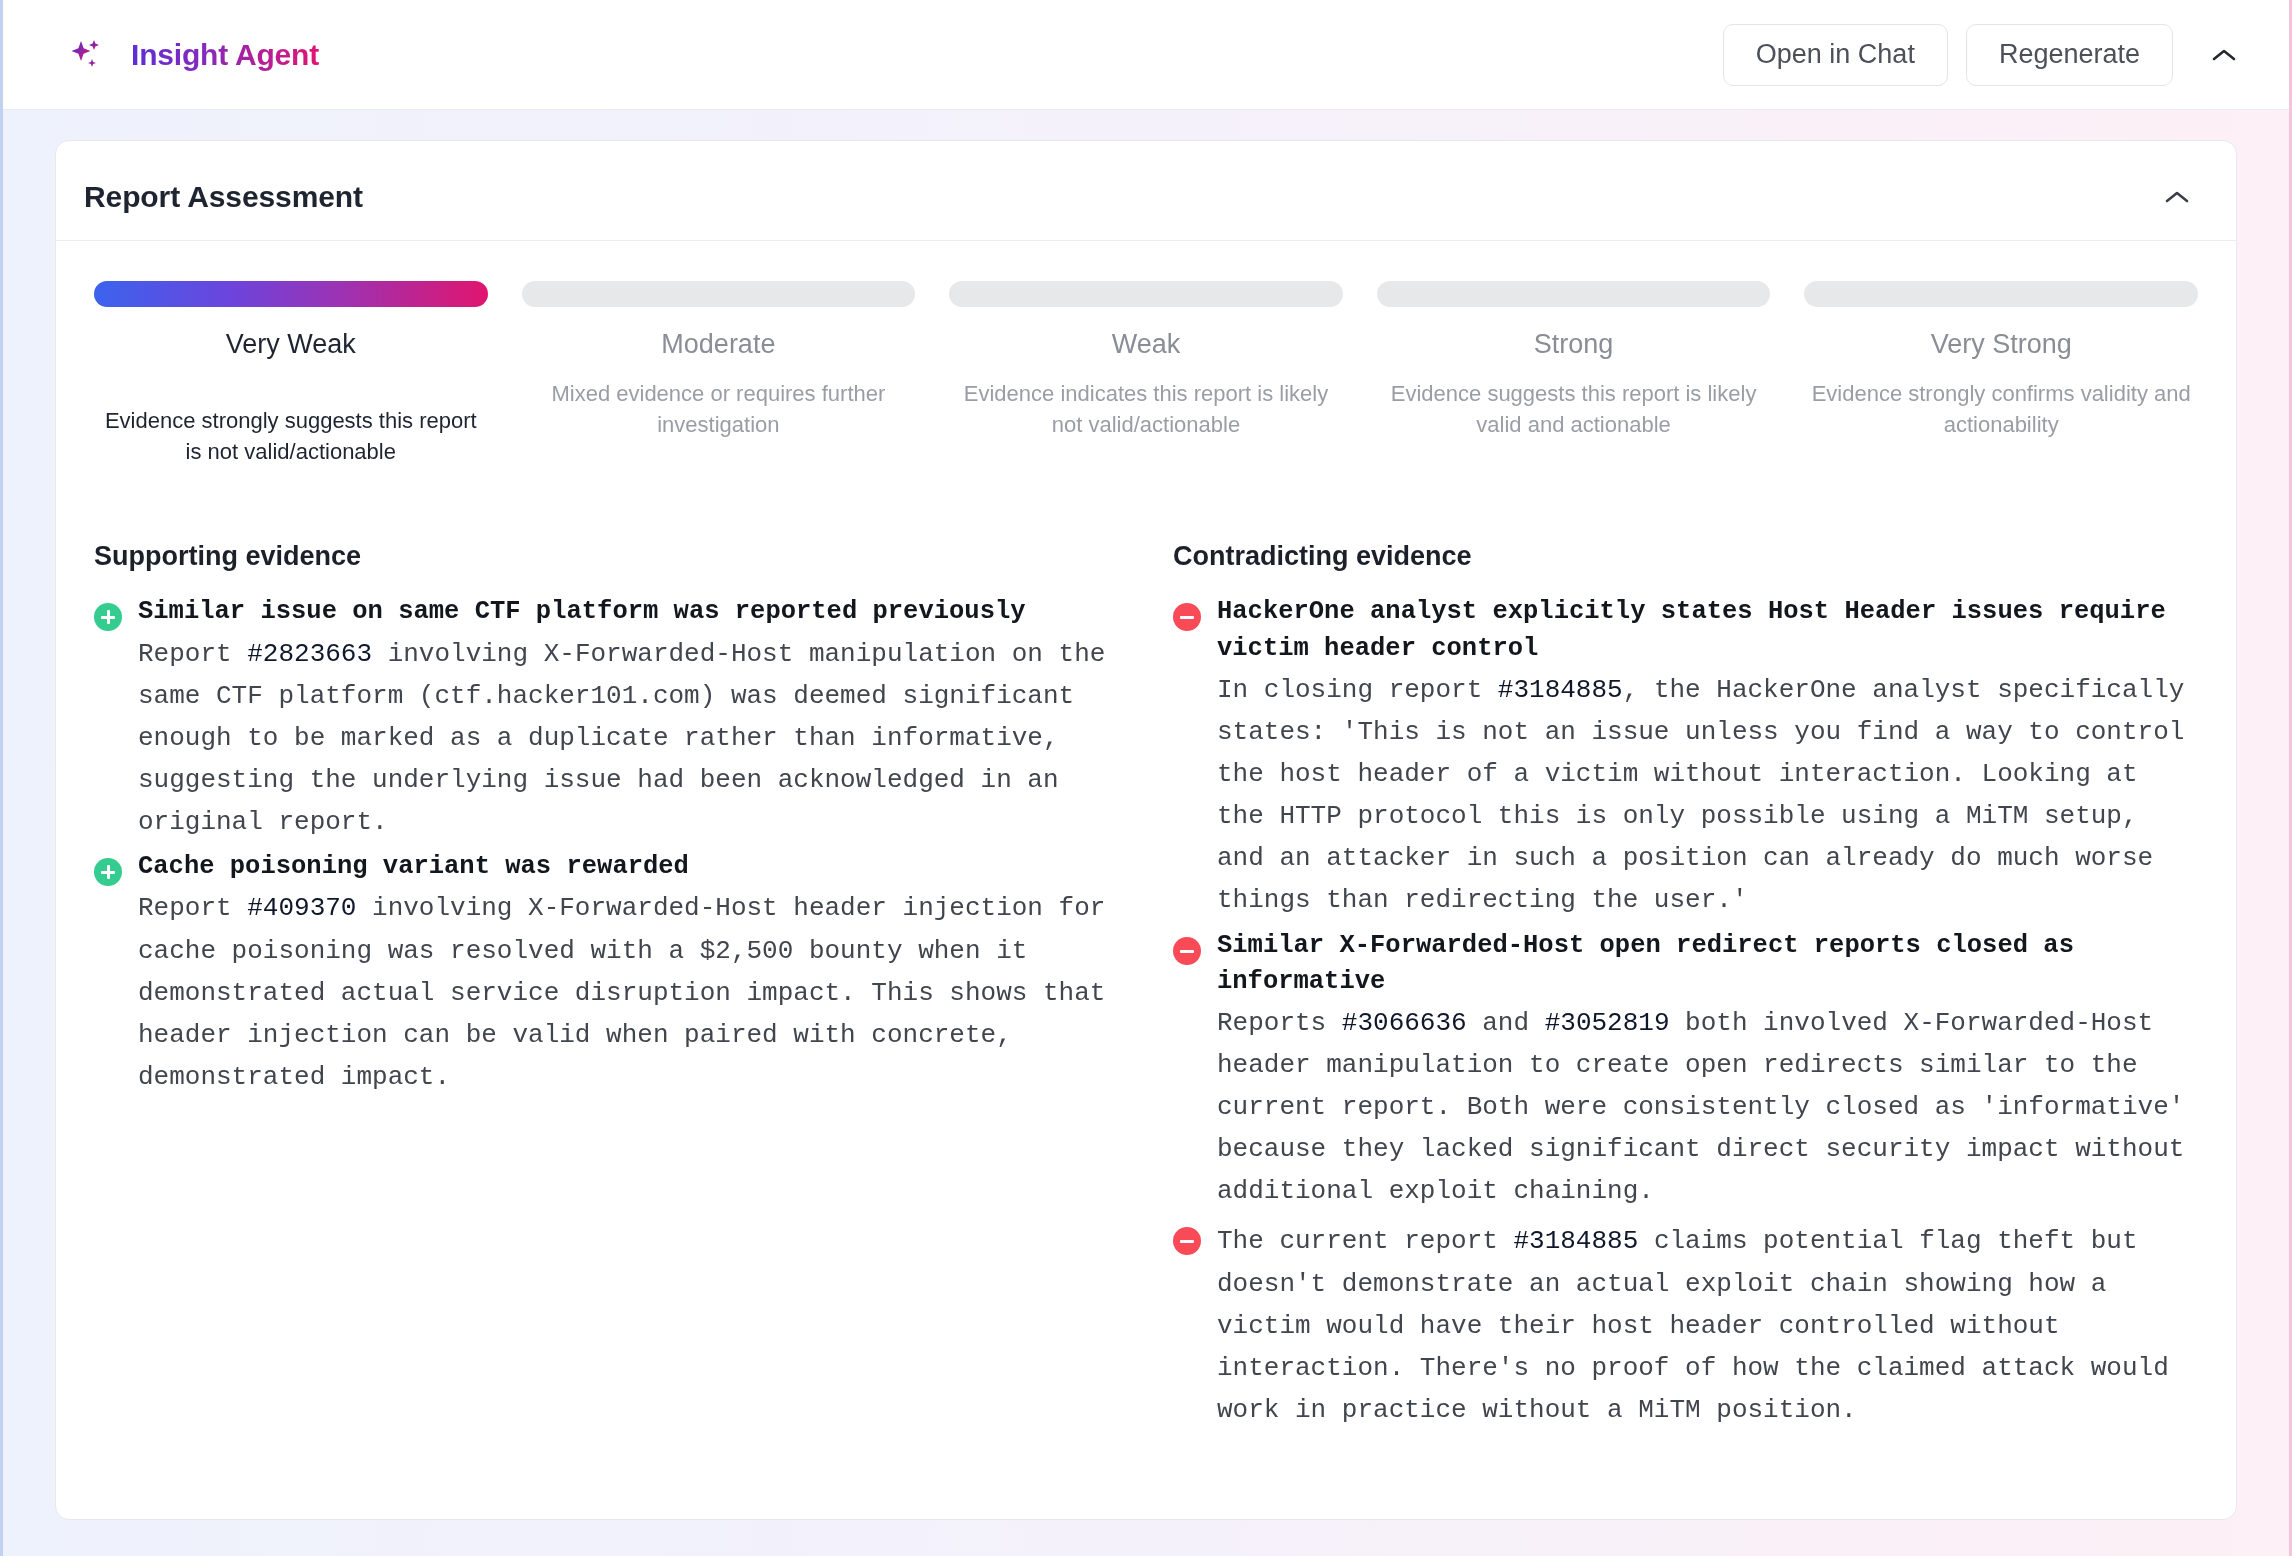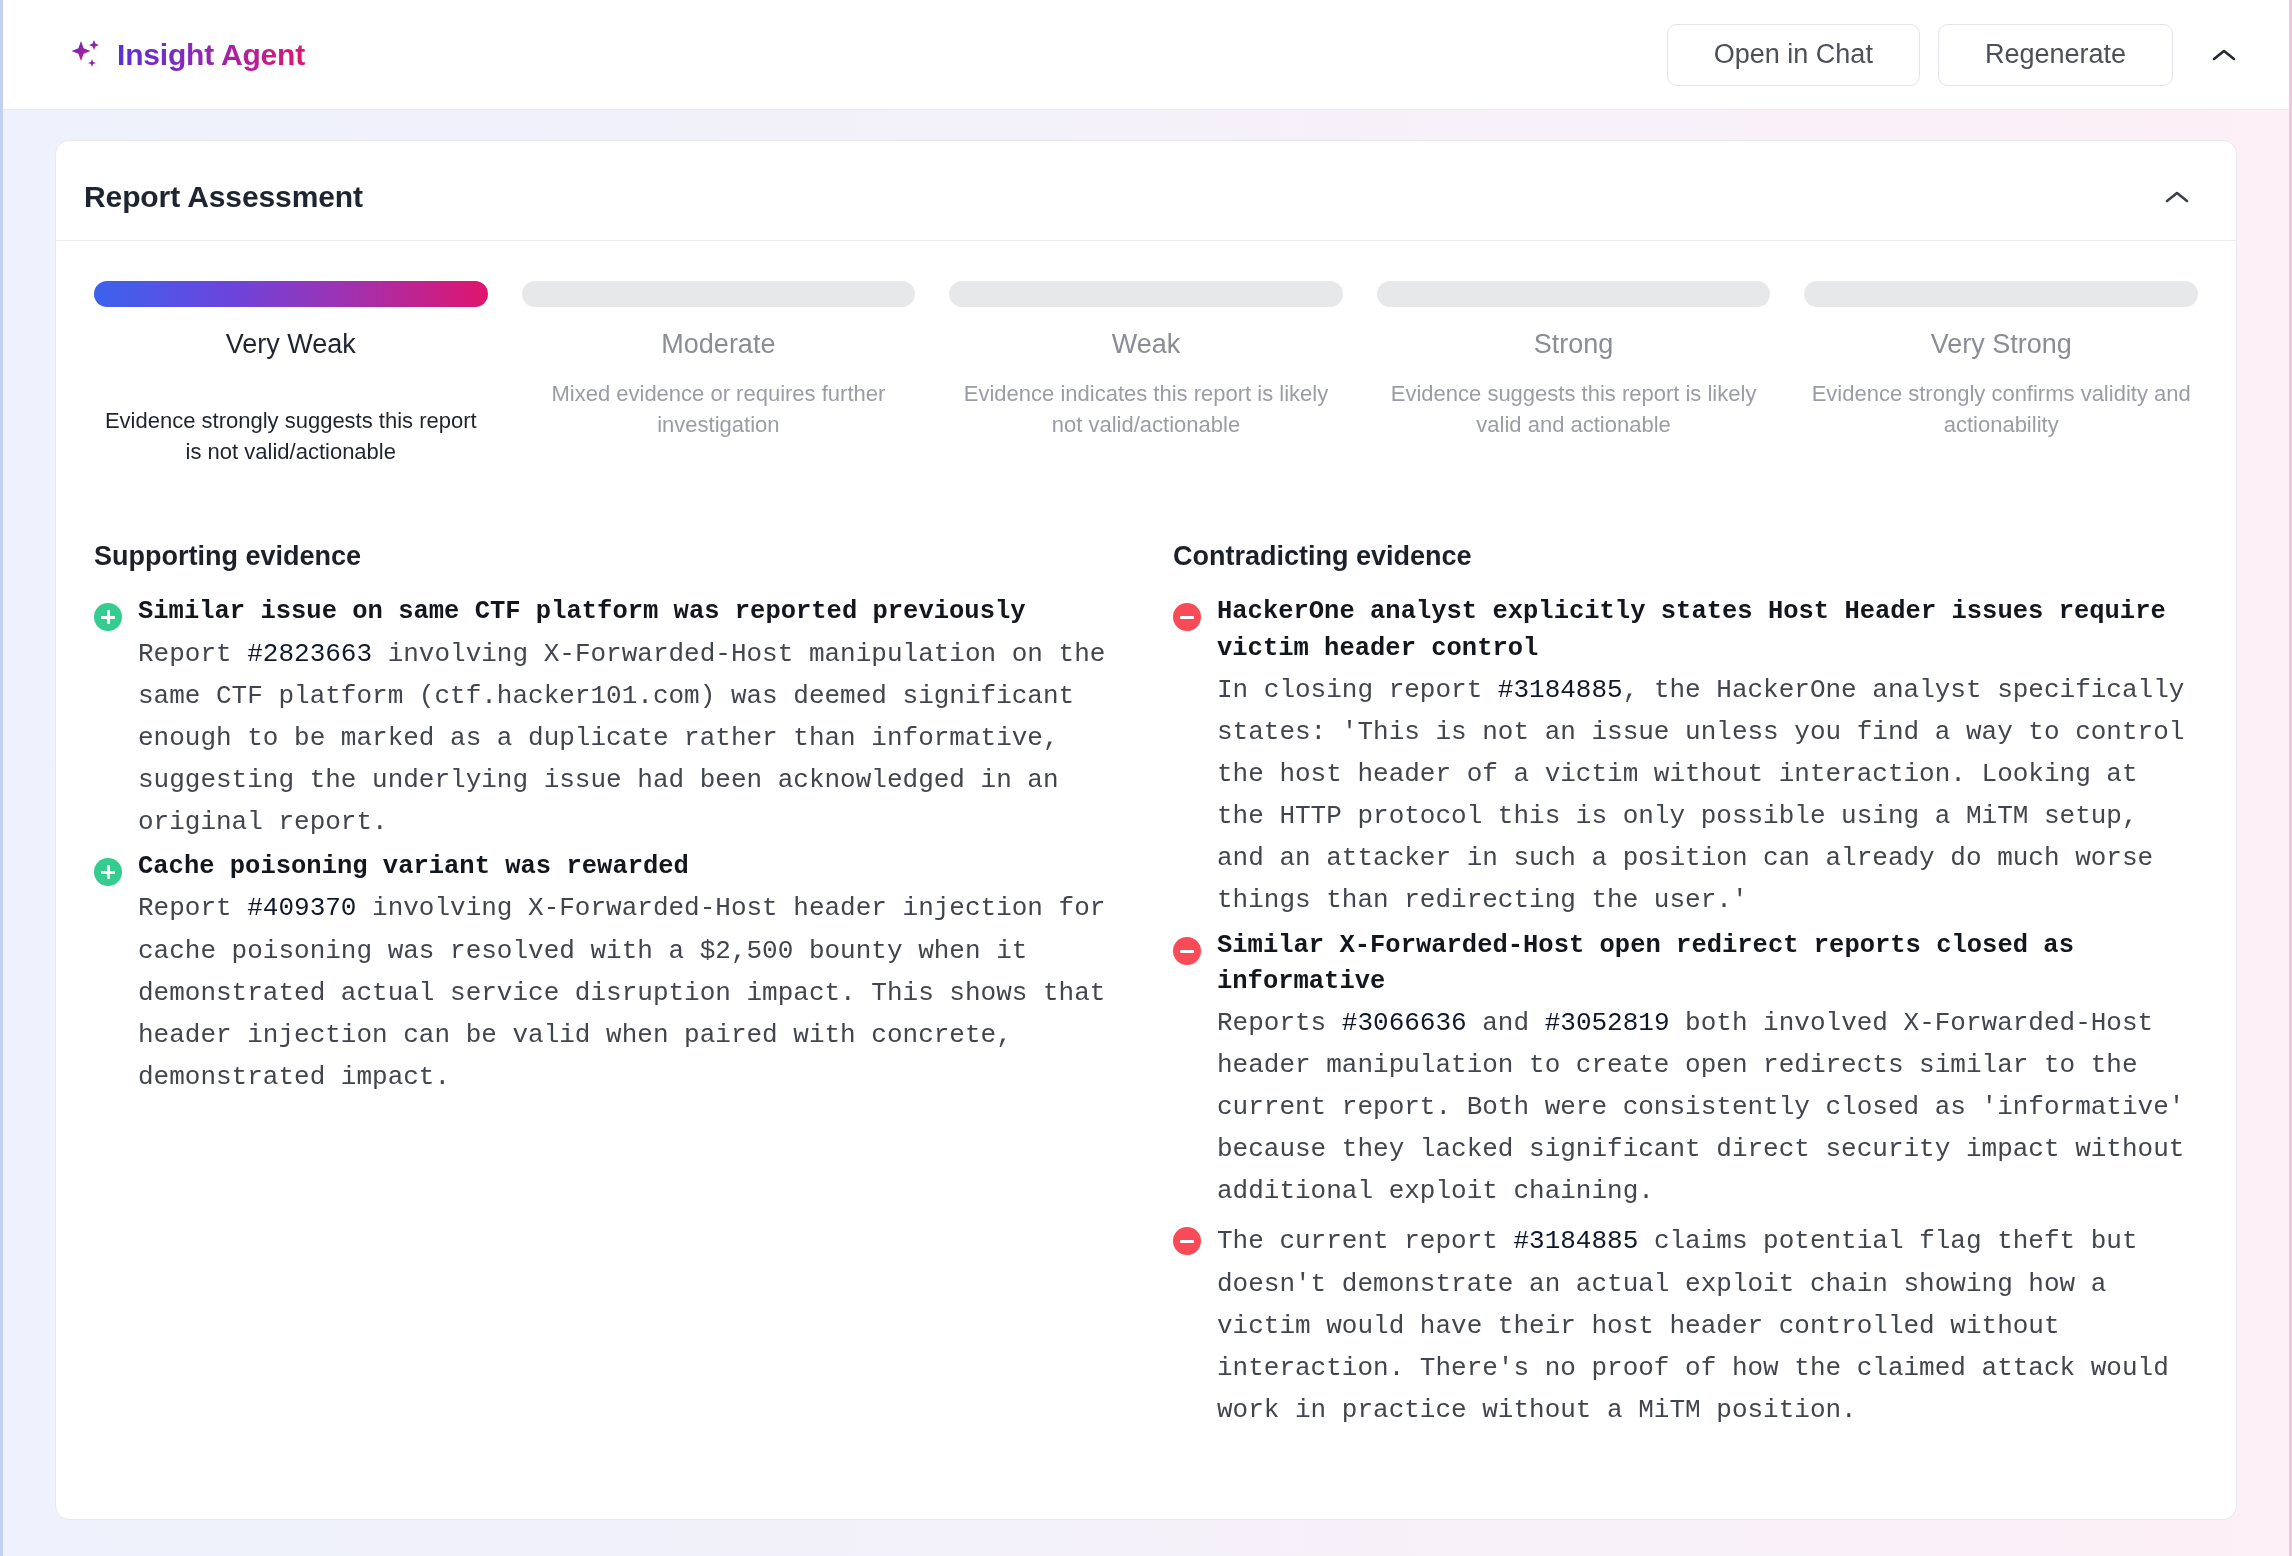--- a/index.html
+++ b/index.html
@@ -35,21 +35,21 @@
     display: flex;
     align-items: center;
     justify-content: space-between;
     padding: 0 38px 0 66px;
     border-bottom: 1px solid #eceaf2;
   }
 
   .brand {
     display: flex;
     align-items: center;
-    gap: 14px;
+    gap: 28px;
   }
 
   .sparkle-icon {
     width: 34px;
     height: 34px;
     display: block;
     flex: none;
   }
 
   .brand-title {
@@ -67,21 +67,21 @@
     display: flex;
     align-items: center;
     gap: 18px;
   }
 
   .ghost-btn {
     border: 1px solid #e4e4ea;
     background: #ffffff;
     border-radius: 10px;
     height: 62px;
-    padding: 0 46px;
+    padding: 0 32px;
     font-family: "Liberation Sans", sans-serif;
     font-size: 27px;
     color: #4c5059;
     cursor: pointer;
     white-space: nowrap;
     display: flex;
     align-items: center;
   }
 
   .chev-btn {

